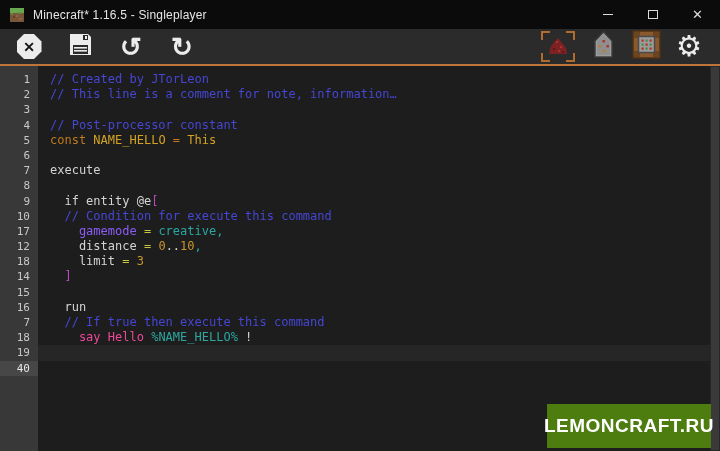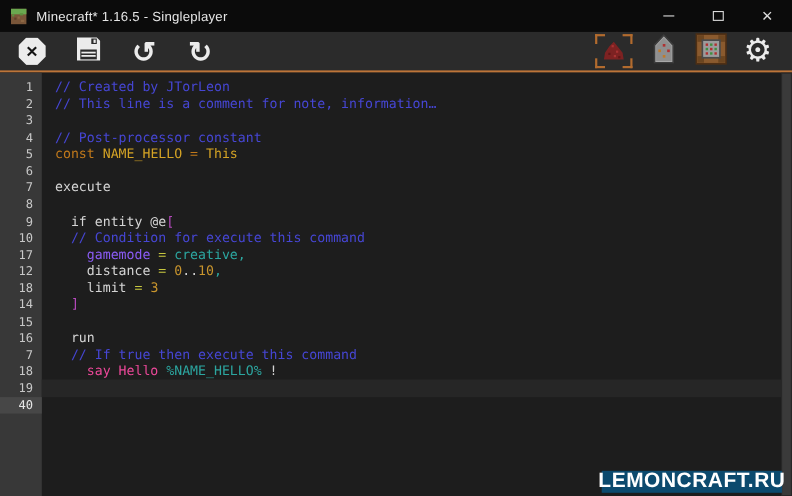--- a/index.html
+++ b/index.html
@@ -40,21 +40,21 @@
   .editor { flex:1 1 auto; position:relative; display:flex; background:#1d1d1d; overflow:hidden; }
   .gutter { width:38px; background:#383838; padding-top:6px; flex:0 0 auto; }
   .line-num { height:15.2px; line-height:15.2px; text-align:right; padding-right:8px;
               color:#c8c8c8; font-family:"DejaVu Sans Mono", monospace; font-size:11px; }
   .line-num.current { background:#474747; color:#e6e6e6; }
   .code { flex:1 1 auto; padding:6px 0 0 12px; font-family:"DejaVu Sans Mono", monospace; font-size:12px; }
   .code-line { height:15.2px; line-height:15.2px; white-space:pre; }
   .code-line.current { background:#262626; margin-left:-12px; padding-left:12px; }
   .scrollbar { position:absolute; top:0; right:0; width:10px; height:100%; background:#272727; }
   .scroll-thumb { position:absolute; top:1px; left:1px; right:1px; bottom:1px; background:#3a3a3a; }
-  .banner { position:absolute; right:9px; bottom:3px; width:164px; height:20px; background:#0c4a6e;
+  .banner { position:absolute; right:9px; bottom:3px; width:164px; height:44px; background:#4d7c0f;
             display:flex; align-items:center; justify-content:center;
             color:#ffffff; font-size:19px; font-weight:bold; letter-spacing:0.5px; }
 </style>
 </head>
 <body>
 
 <div class="window">
 
   <div class="titlebar">
     <span class="app-icon">

